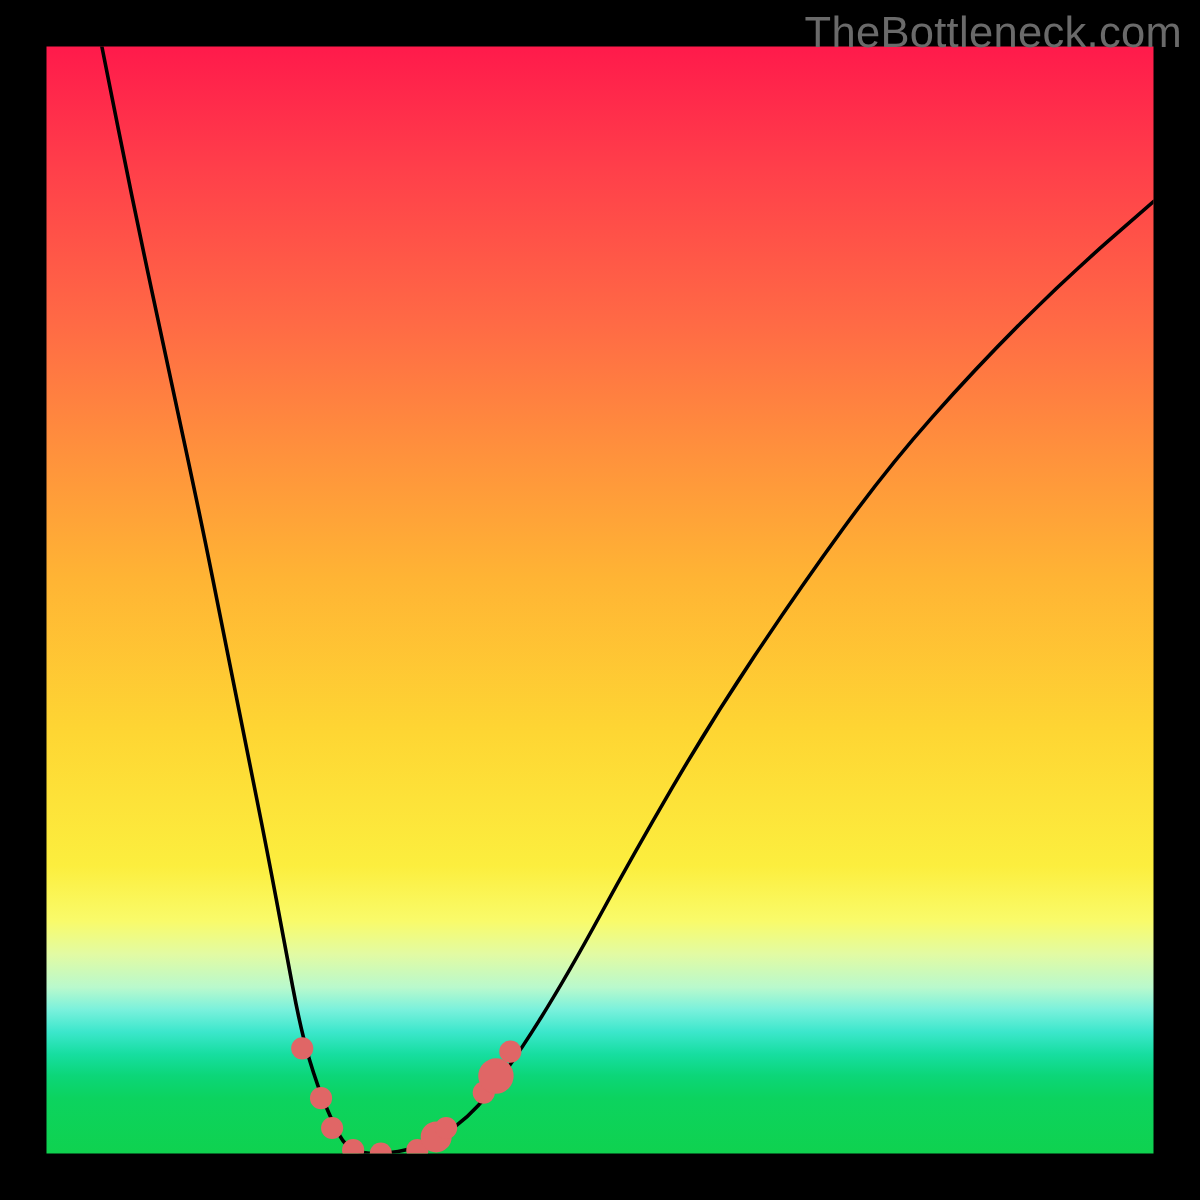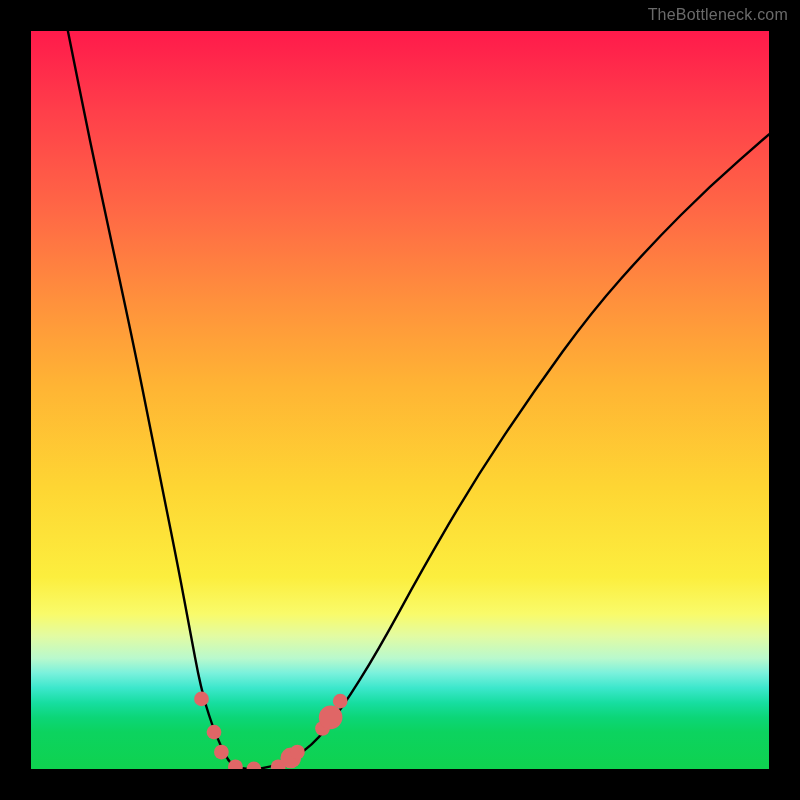--- a/index.html
+++ b/index.html
@@ -43,21 +43,21 @@
       #0cd678 93%,
       #0cd35f 95%,
       #0fd24f 100%
     );
   }
   .watermark {
     position: absolute;
     top: 6px;
     right: 12px;
     color: #6a6a6a;
-    font-size: 16px;
+    font-size: 29px;
     font-weight: 500;
     letter-spacing: 0.2px;
     user-select: none;
   }
   svg.overlay {
     position: absolute;
     left: 0;
     top: 0;
   }
 </style>

